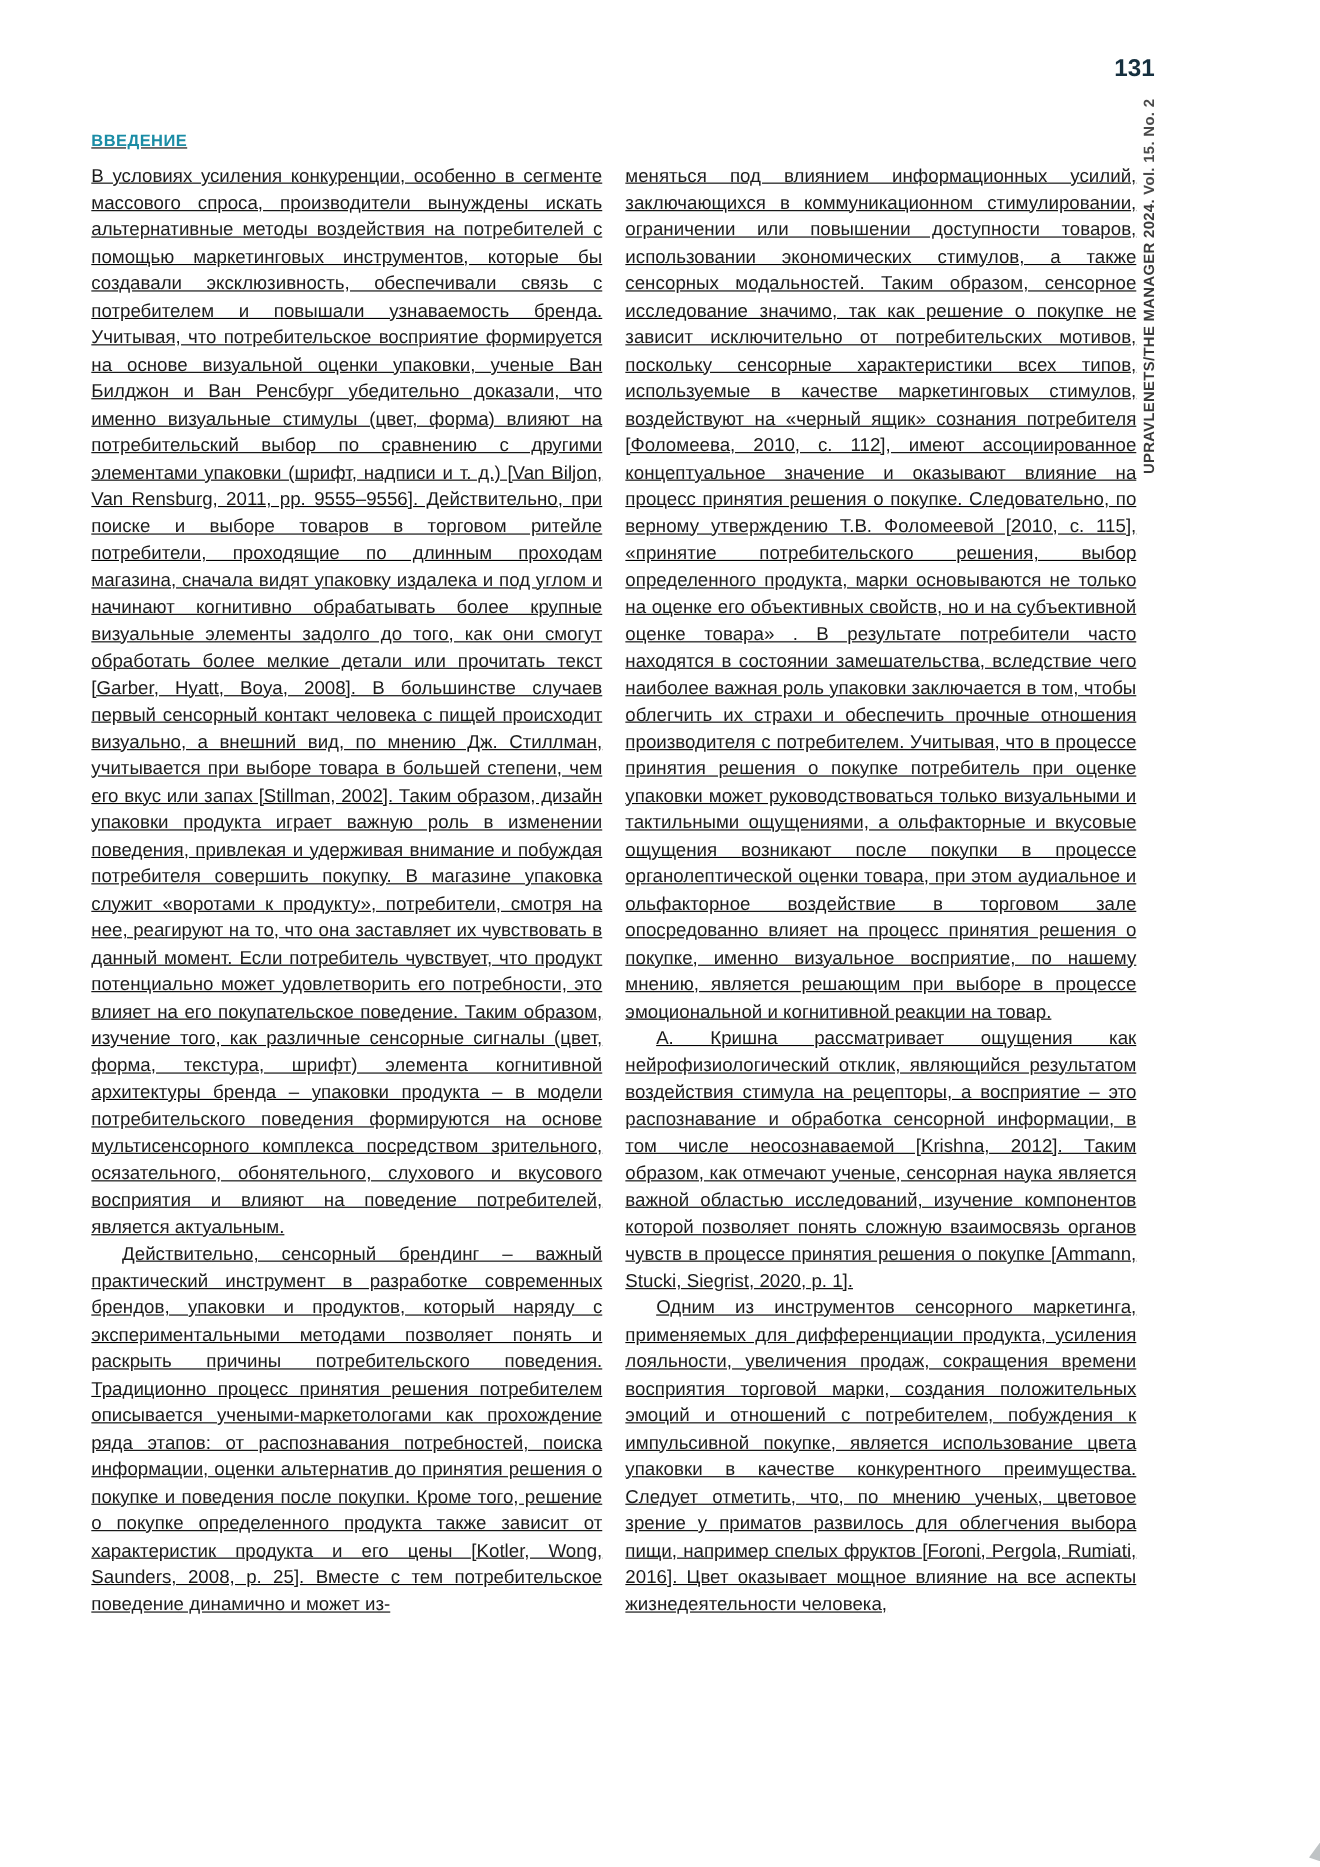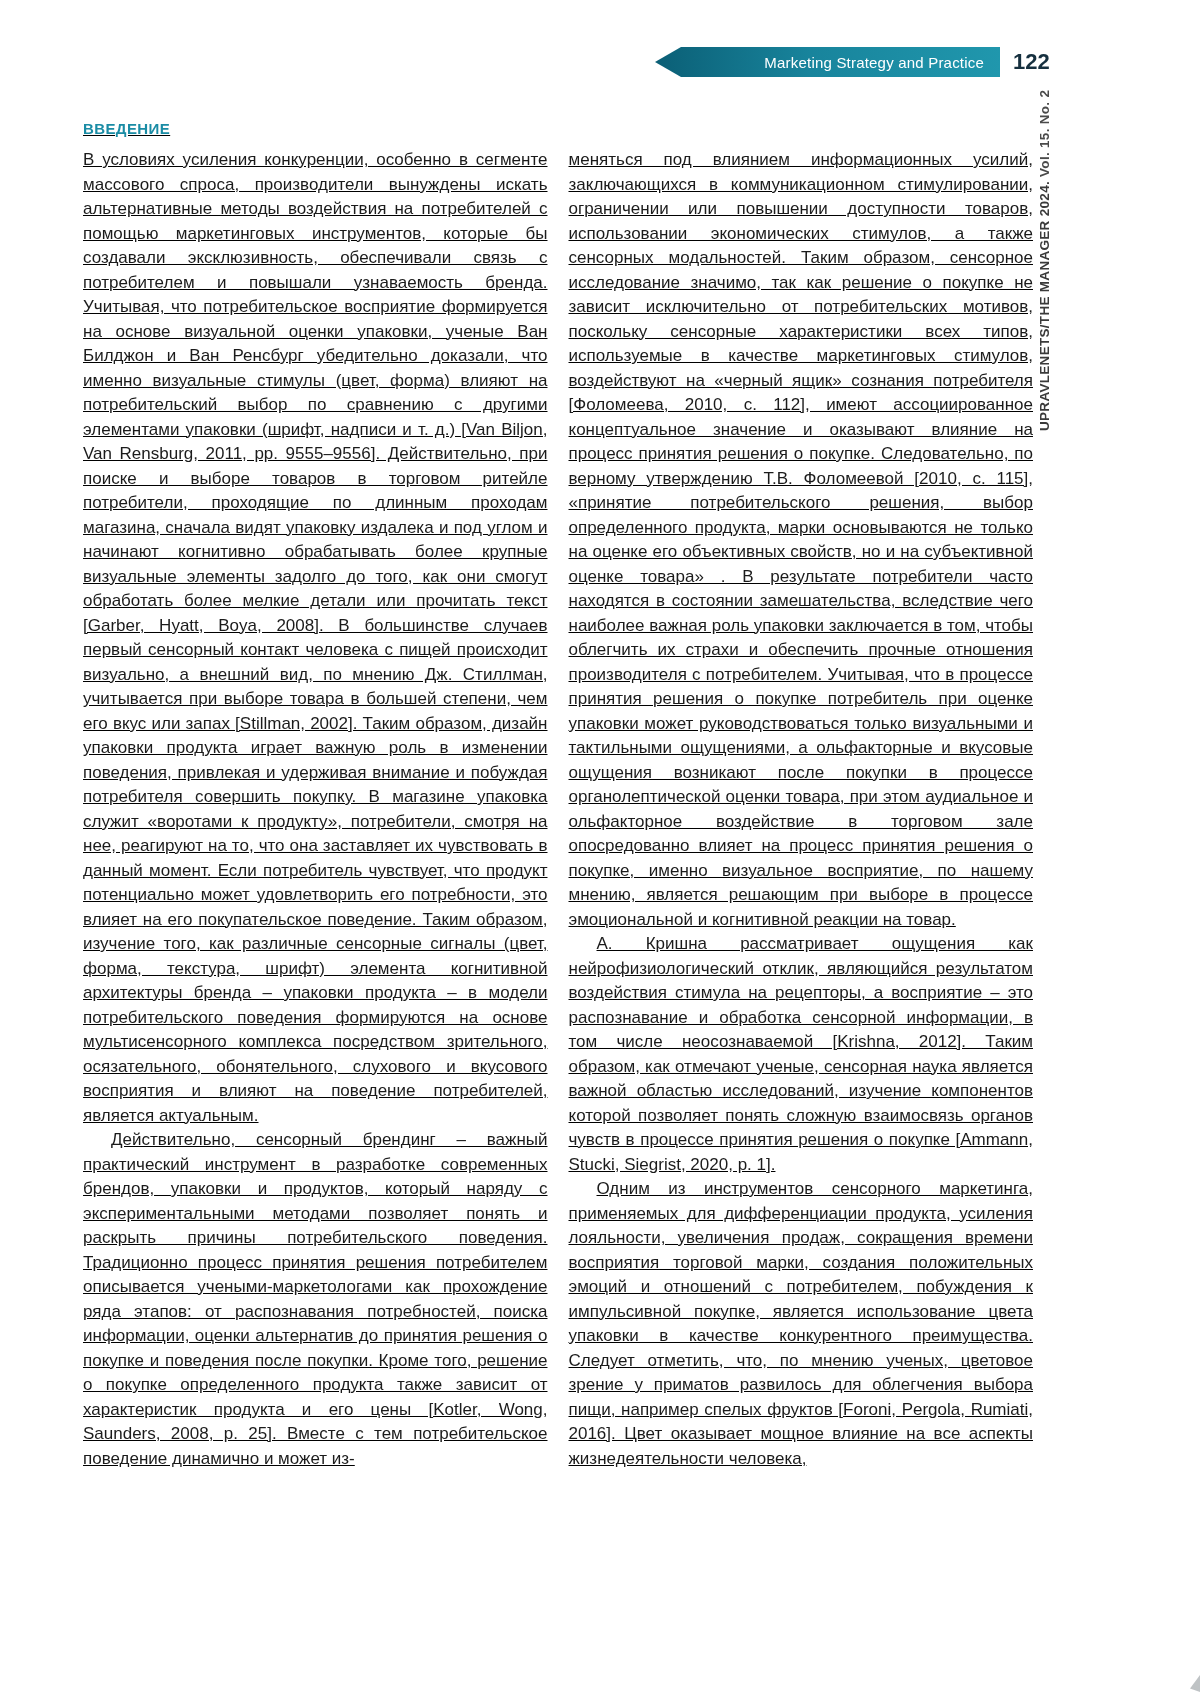--- a/index.html
+++ b/index.html
@@ -99,25 +99,22 @@
     height: 17px;
     background: #bfc3c5;
     clip-path: polygon(100% 0, 100% 100%, 0 80%);
   }
 </style>
 </head>
 <body>
 
 <div class="page">
 
-  <div class="header-band">
-    <span class="band-label">Marketing Strategy and Practice</span>
-  </div>
 
-  <div class="page-number">122</div>
+  <div class="page-number">131</div>
 
   <div class="journal-vertical">
     <span class="jv-bold">UPRAVLENETS/THE MANAGER 2024.</span><span class="jv-issue"> Vol. 15. No. 2</span>
   </div>
 
   <main class="content">
 
     <div class="col col-left">
       <h2 class="section-title">ВВЕДЕНИЕ</h2>
       <p class="para">В условиях усиления конкуренции, особенно в сегменте массового спроса, производители вынуждены искать альтернативные методы воздействия на потребителей с помощью маркетинговых инструментов, которые бы создавали эксклюзивность, обеспечивали связь с потребителем и повышали узнаваемость бренда. Учитывая, что потребительское восприятие формируется на основе визуальной оценки упаковки, ученые Ван Билджон и Ван Ренсбург убедительно доказали, что именно визуальные стимулы (цвет, форма) влияют на потребительский выбор по сравнению с другими элементами упаковки (шрифт, надписи и т. д.) [Van Biljon, Van Rensburg, 2011, pp. 9555–9556]. Действительно, при поиске и выборе товаров в торговом ритейле потребители, проходящие по длинным проходам магазина, сначала видят упаковку издалека и под углом и начинают когнитивно обрабатывать более крупные визуальные элементы задолго до того, как они смогут обработать более мелкие детали или прочитать текст [Garber, Hyatt, Boya, 2008]. В большинстве случаев первый сенсорный контакт человека с пищей происходит визуально, а внешний вид, по мнению Дж. Стиллман, учитывается при выборе товара в большей степени, чем его вкус или запах [Stillman, 2002]. Таким образом, дизайн упаковки продукта играет важную роль в изменении поведения, привлекая и удерживая внимание и побуждая потребителя совершить покупку. В магазине упаковка служит «воротами к продукту», потребители, смотря на нее, реагируют на то, что она заставляет их чувствовать в данный момент. Если потребитель чувствует, что продукт потенциально может удовлетворить его потребности, это влияет на его покупательское поведение. Таким образом, изучение того, как различные сенсорные сигналы (цвет, форма, текстура, шрифт) элемента когнитивной архитектуры бренда – упаковки продукта – в модели потребительского поведения формируются на основе мультисенсорного комплекса посредством зрительного, осязательного, обонятельного, слухового и вкусового восприятия и влияют на поведение потребителей, является актуальным.</p>

